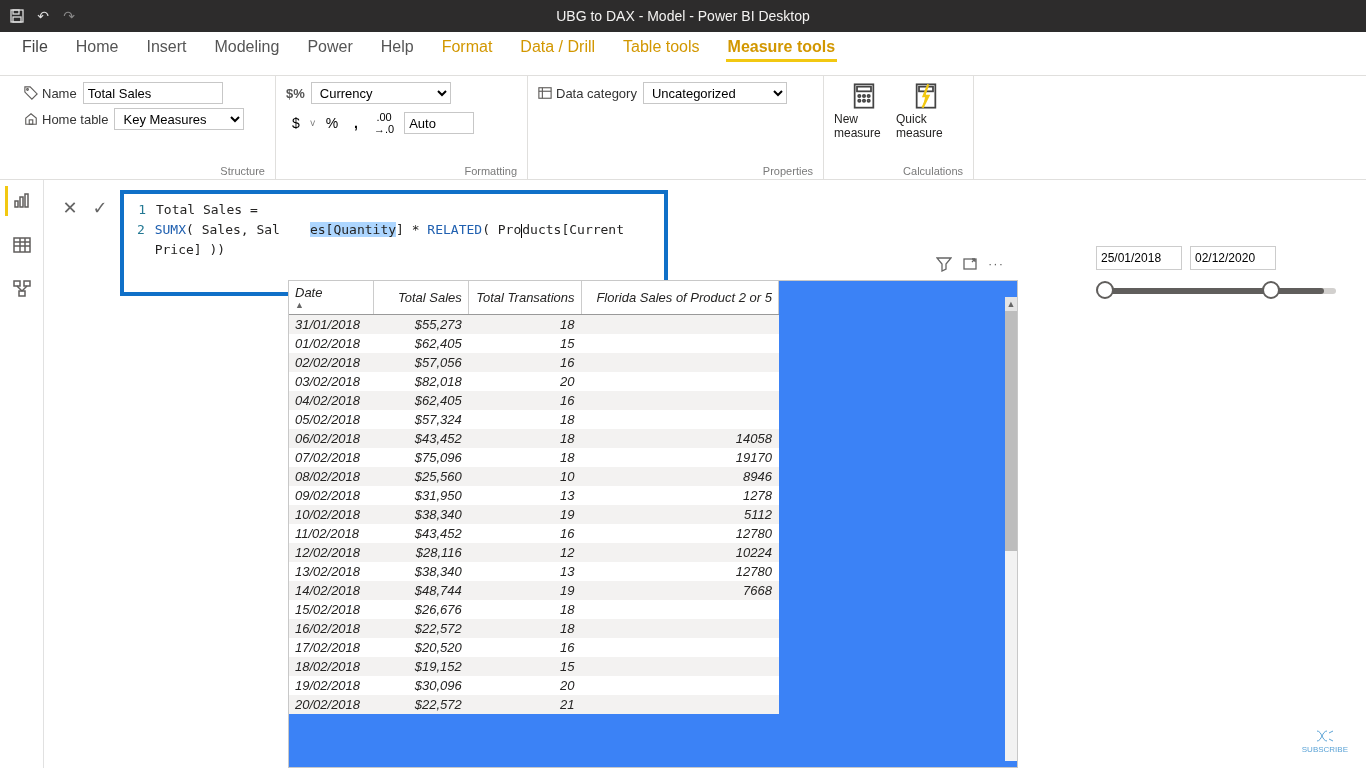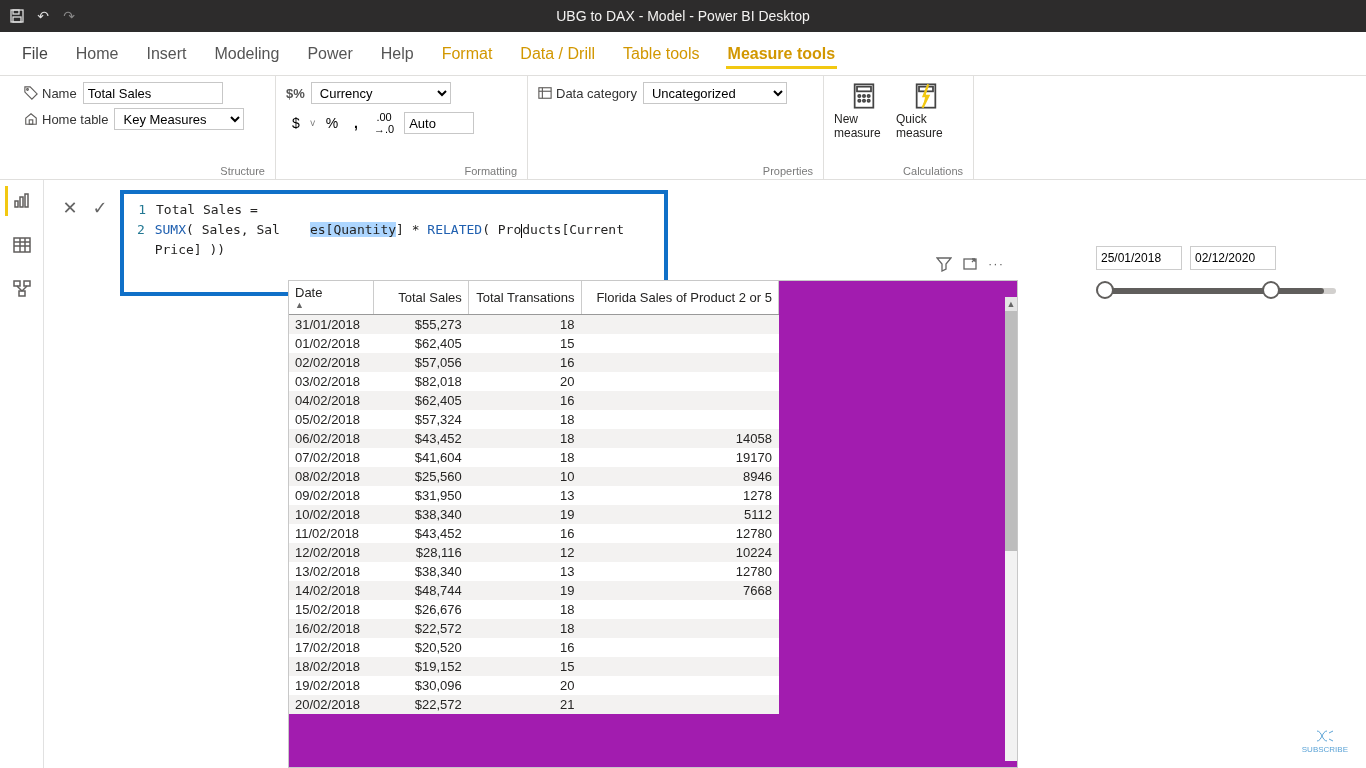--- a/index.html
+++ b/index.html
@@ -5,21 +5,21 @@
   * { box-sizing: border-box; margin: 0; padding: 0; }
   body { font-family: "Segoe UI", Tahoma, sans-serif; font-size: 13px; color: #252423; background: #fff; overflow: hidden; width: 1366px; height: 768px; }
   
   
   .titlebar { height: 32px; background: #2d2c2c; color: #fff; display: flex; align-items: center; position: relative; }
   .titlebar .qat { display: flex; align-items: center; gap: 8px; padding-left: 8px; }
   .titlebar .qat .icon { width: 18px; height: 18px; display:flex; align-items:center; justify-content:center; color:#ddd; font-size:14px;}
   .titlebar .title { position:absolute; left:50%; transform:translateX(-50%); font-size:14px; color:#f3f2f1; }
   
   
-  .menubar { height: 44px; border-bottom: 1px solid #e0dfdd; display:flex; align-items:center; padding-left: 20px; gap: 24px; }
+  .menubar { height: 44px; border-bottom: 1px solid #e0dfdd; display:flex; align-items:flex-start; padding-left: 20px; gap: 24px; }
   .menubar .item { font-size: 16px; color: #555; cursor:pointer; padding: 6px 2px;}
   .menubar .item.ctx { color: #d29700; }
   .menubar .item.active { color: #d29700; border-bottom: 3px solid #f2c811; font-weight:600; padding-bottom:3px;}
   .menubar .file { color:#444; }
   
   
   .ribbon { height: 104px; border-bottom: 1px solid #e0dfdd; display:flex;padding-left:14px; }
   .ribbon-group { border-right:1px solid #e0dfdd; padding: 6px 10px 2px 10px; display:flex; flex-direction:column; justify-content:space-between;}
   .ribbon-label { text-align:right; font-size:11px; color:#7a7a7a;}
   .field-row { display:flex; align-items:center; gap:6px; margin-bottom:4px;}
@@ -43,21 +43,21 @@
   .ln { display:flex; }
   .ln .num { width:16px; color:#237893; text-align:right; margin-right:10px; user-select:none;}
   .kw { color:#2060b0;}
   .sel { background:#add6ff;margin-left:30px;}
   .caret {display:inline-block; width:1px; height:14px; background:#000; vertical-align:middle;}
   
   
   .viz-icons { position:absolute; left:936px; top:256px; display:flex; gap:10px; color:#666;}
   
   
-  .table-wrap { position:absolute; left:288px; top:280px; width:730px; bottom:0; border:1px solid #c8c8c8; overflow:hidden; background:#a21caf;}
+  .table-wrap { position:absolute; left:288px; top:280px; width:730px; bottom:0; border:1px solid #c8c8c8; overflow:hidden; background:#3b82f6;font-style:italic;}
   .tbl { width:490px; border-collapse:collapse; font-size:13px; background:#fff;}
   .tbl th { text-align:left; font-weight:400; border-bottom:1px solid #999; border-right:1px solid #ccc; padding:4px 6px; background:#fff;}
   .tbl th.num, .tbl td.num { text-align:right;}
   .tbl td { padding:2px 6px; border-right:1px solid transparent;}
   .tbl tr:nth-child(odd) td { background:#f3f2f1;}
   .tbl th .sort { font-size:9px; display:block; color:#666;}
   .scroll-track { position:absolute; right:0; top:30px; bottom:6px; width:12px; background:#f2f2f2;}
   .scroll-thumb { position:absolute; right:0; top:0; width:12px; height:240px; background:#bdbdbd;}
   .scroll-arrow { position:absolute; right:0; width:12px; height:14px; background:#e4e4e4; display:flex;align-items:center;justify-content:center;font-size:9px;color:#666;}
   
@@ -310,21 +310,21 @@
           <td class="num"></td>
         </tr>
         <tr>
           <td>06/02/2018</td>
           <td class="num">$43,452</td>
           <td class="num">18</td>
           <td class="num">14058</td>
         </tr>
         <tr>
           <td>07/02/2018</td>
-          <td class="num">$41,604</td>
+          <td class="num">$75,096</td>
           <td class="num">18</td>
           <td class="num">19170</td>
         </tr>
         <tr>
           <td>08/02/2018</td>
           <td class="num">$25,560</td>
           <td class="num">10</td>
           <td class="num">8946</td>
         </tr>
         <tr>

